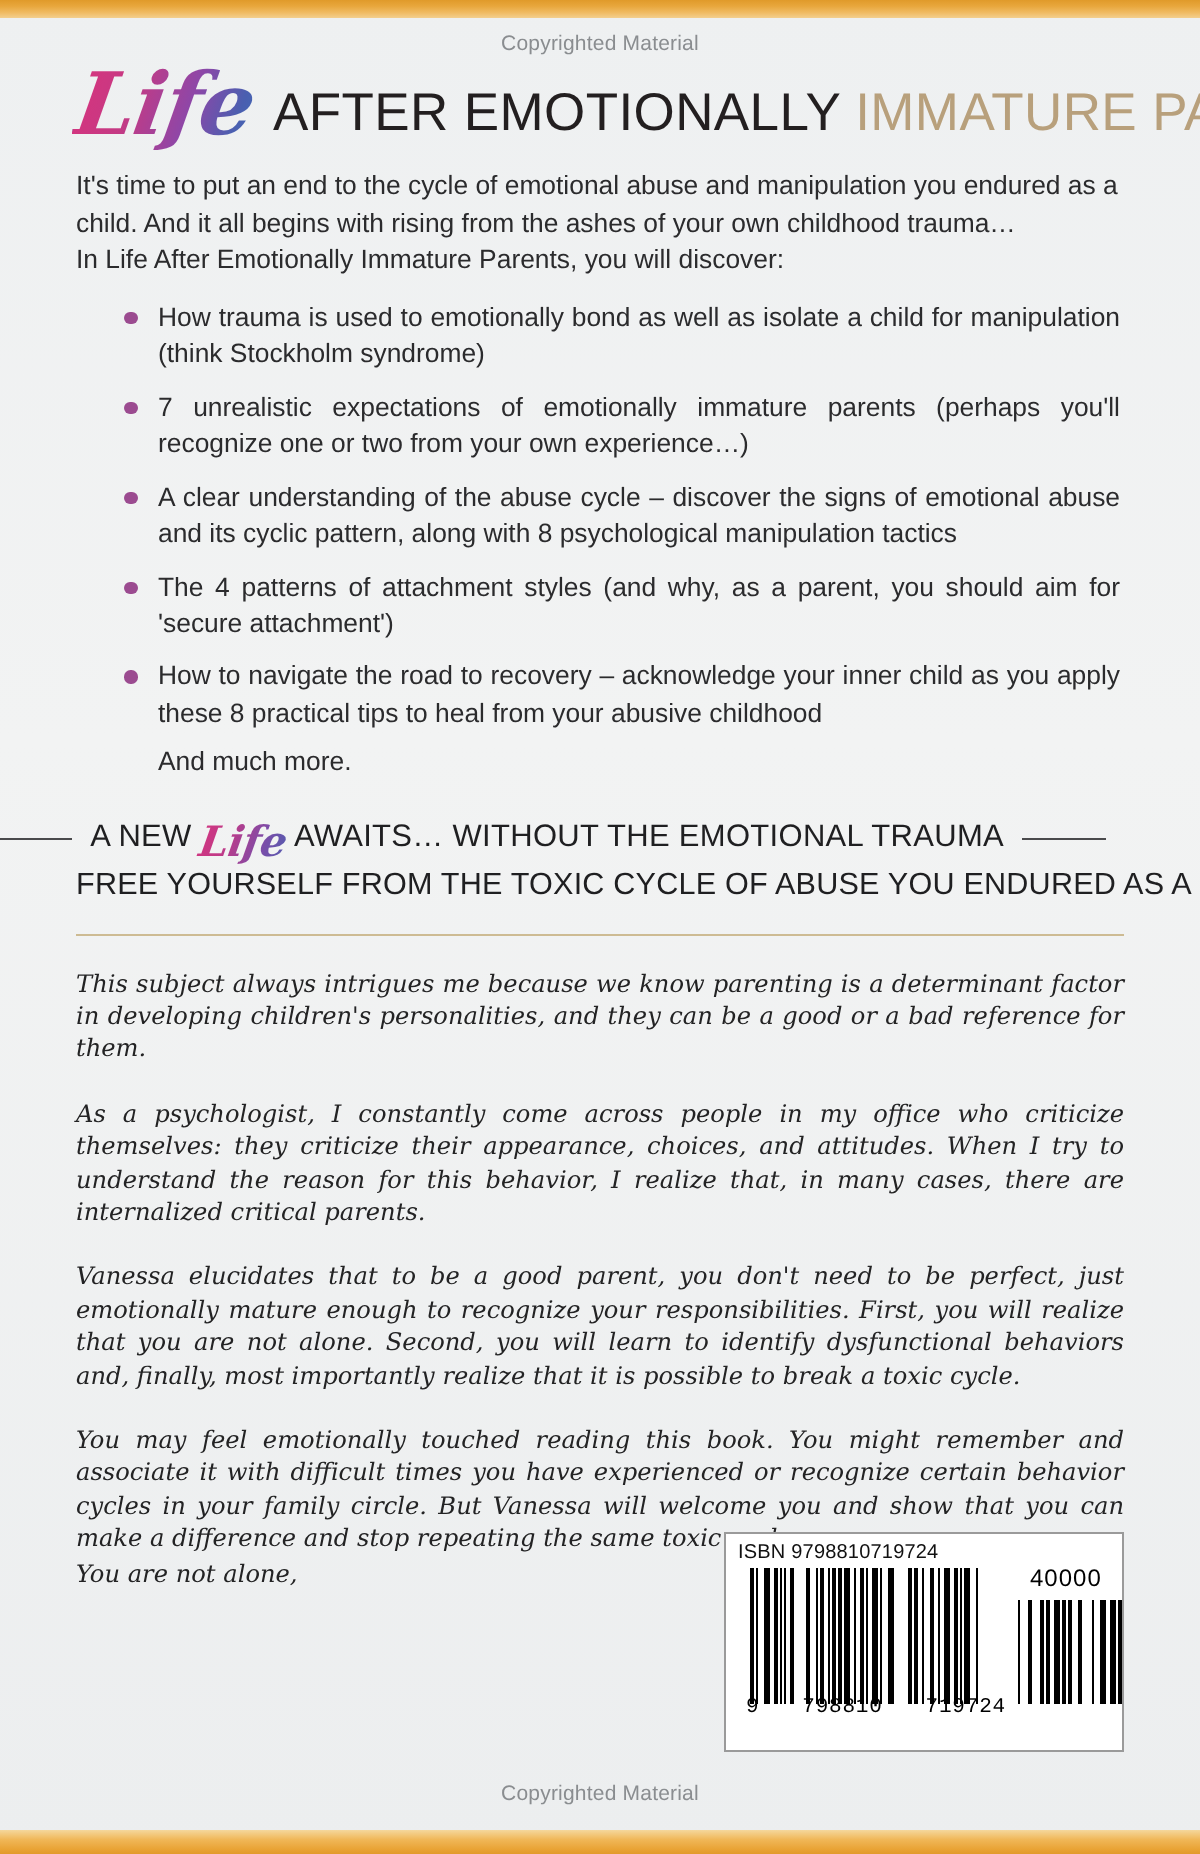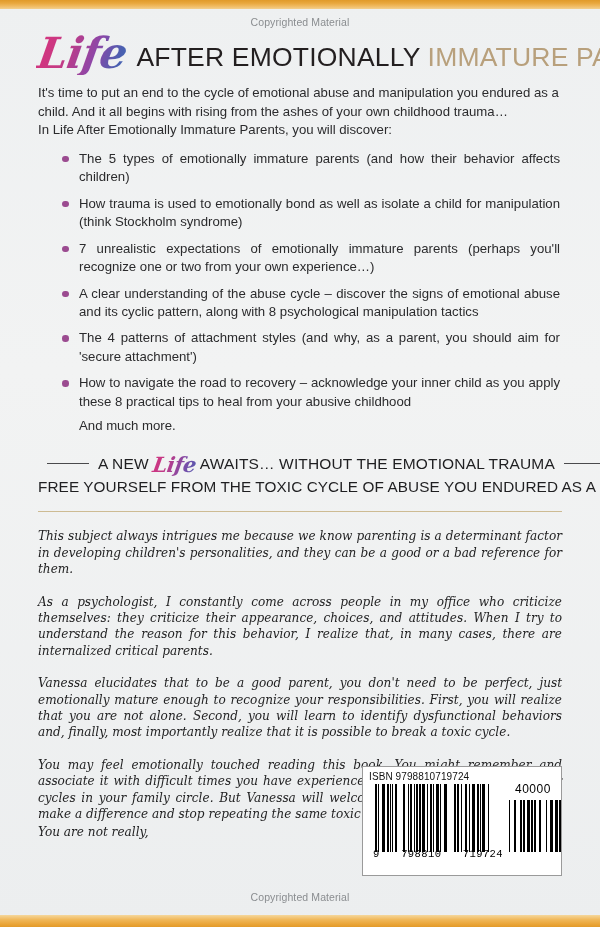--- a/index.html
+++ b/index.html
@@ -138,21 +138,21 @@
   }
 
   
   .tagline-wrap {
     margin-top: 16px;
     text-align: center;
   }
   .tagline-1 {
     display: flex;
     align-items: center;
-    justify-content: flex-start;
+    justify-content: flex-end;
     white-space: nowrap;
     font-size: 15.5px;
     color: #1f1f21;
     letter-spacing: .15px;
   }
   .rule {
     display: inline-block;
     height: 1px;
     background: #4a4a4c;
     width: 42px;
@@ -313,21 +313,20 @@
       <span class="title-rest">AFTER EMOTIONALLY</span>
       <span class="title-gold">IMMATURE PARENTS</span>
     </div>
 
     <div class="intro">
       <p>It's time to put an end to the cycle of emotional abuse and manipulation you endured as a child. And it all begins with rising from the ashes of your own childhood trauma…</p>
       <p>In Life After Emotionally Immature Parents, you will discover:</p>
     </div>
 
     <ul class="bullets">
-      <li>The 5 types of emotionally immature parents (and how their behavior affects children)</li>
       <li>How trauma is used to emotionally bond as well as isolate a child for manipulation (think Stockholm syndrome)</li>
       <li>7 unrealistic expectations of emotionally immature parents (perhaps you'll recognize one or two from your own experience…)</li>
       <li>A clear understanding of the abuse cycle – discover the signs of emotional abuse and its cyclic pattern, along with 8 psychological manipulation tactics</li>
       <li>The 4 patterns of attachment styles (and why, as a parent, you should aim for 'secure attachment')</li>
       <li>How to navigate the road to recovery – acknowledge your inner child as you apply these 8 practical tips to heal from your abusive childhood</li>
     </ul>
     <div class="no-bullet">And much more.</div>
 
     <div class="tagline-wrap">
       <div class="tagline-1">
@@ -341,21 +340,21 @@
     </div>
 
     <div class="divider"></div>
 
     <div class="testimonial">
       <p>This subject always intrigues me because we know parenting is a determinant factor in developing children's personalities, and they can be a good or a bad reference for them.</p>
       <p>As a psychologist, I constantly come across people in my office who criticize themselves: they criticize their appearance, choices, and attitudes. When I try to understand the reason for this behavior, I realize that, in many cases, there are internalized critical parents.</p>
       <p>Vanessa elucidates that to be a good parent, you don't need to be perfect, just emotionally mature enough to recognize your responsibilities. First, you will realize that you are not alone. Second, you will learn to identify dysfunctional behaviors and, finally, most importantly realize that it is possible to break a toxic cycle.</p>
       <p class="tight">You may feel emotionally touched reading this book. You might remember and associate it with difficult times you have experienced or recognize certain behavior cycles in your family circle. But Vanessa will welcome you and show that you can make a difference and stop repeating the same toxic cycle.</p>
       <div class="sig-line">
-        <span class="sig-left">You are not really,</span>
+        <span class="sig-left">You are not alone,</span>
         <span class="sig-right">
           <span class="sig-dash">-</span>
           <span class="sig-name">Amanda Vidal</span><span class="sig-role">, Psychologist</span>
         </span>
       </div>
     </div>
 
   </div>
 
   <div class="barcode-box">

